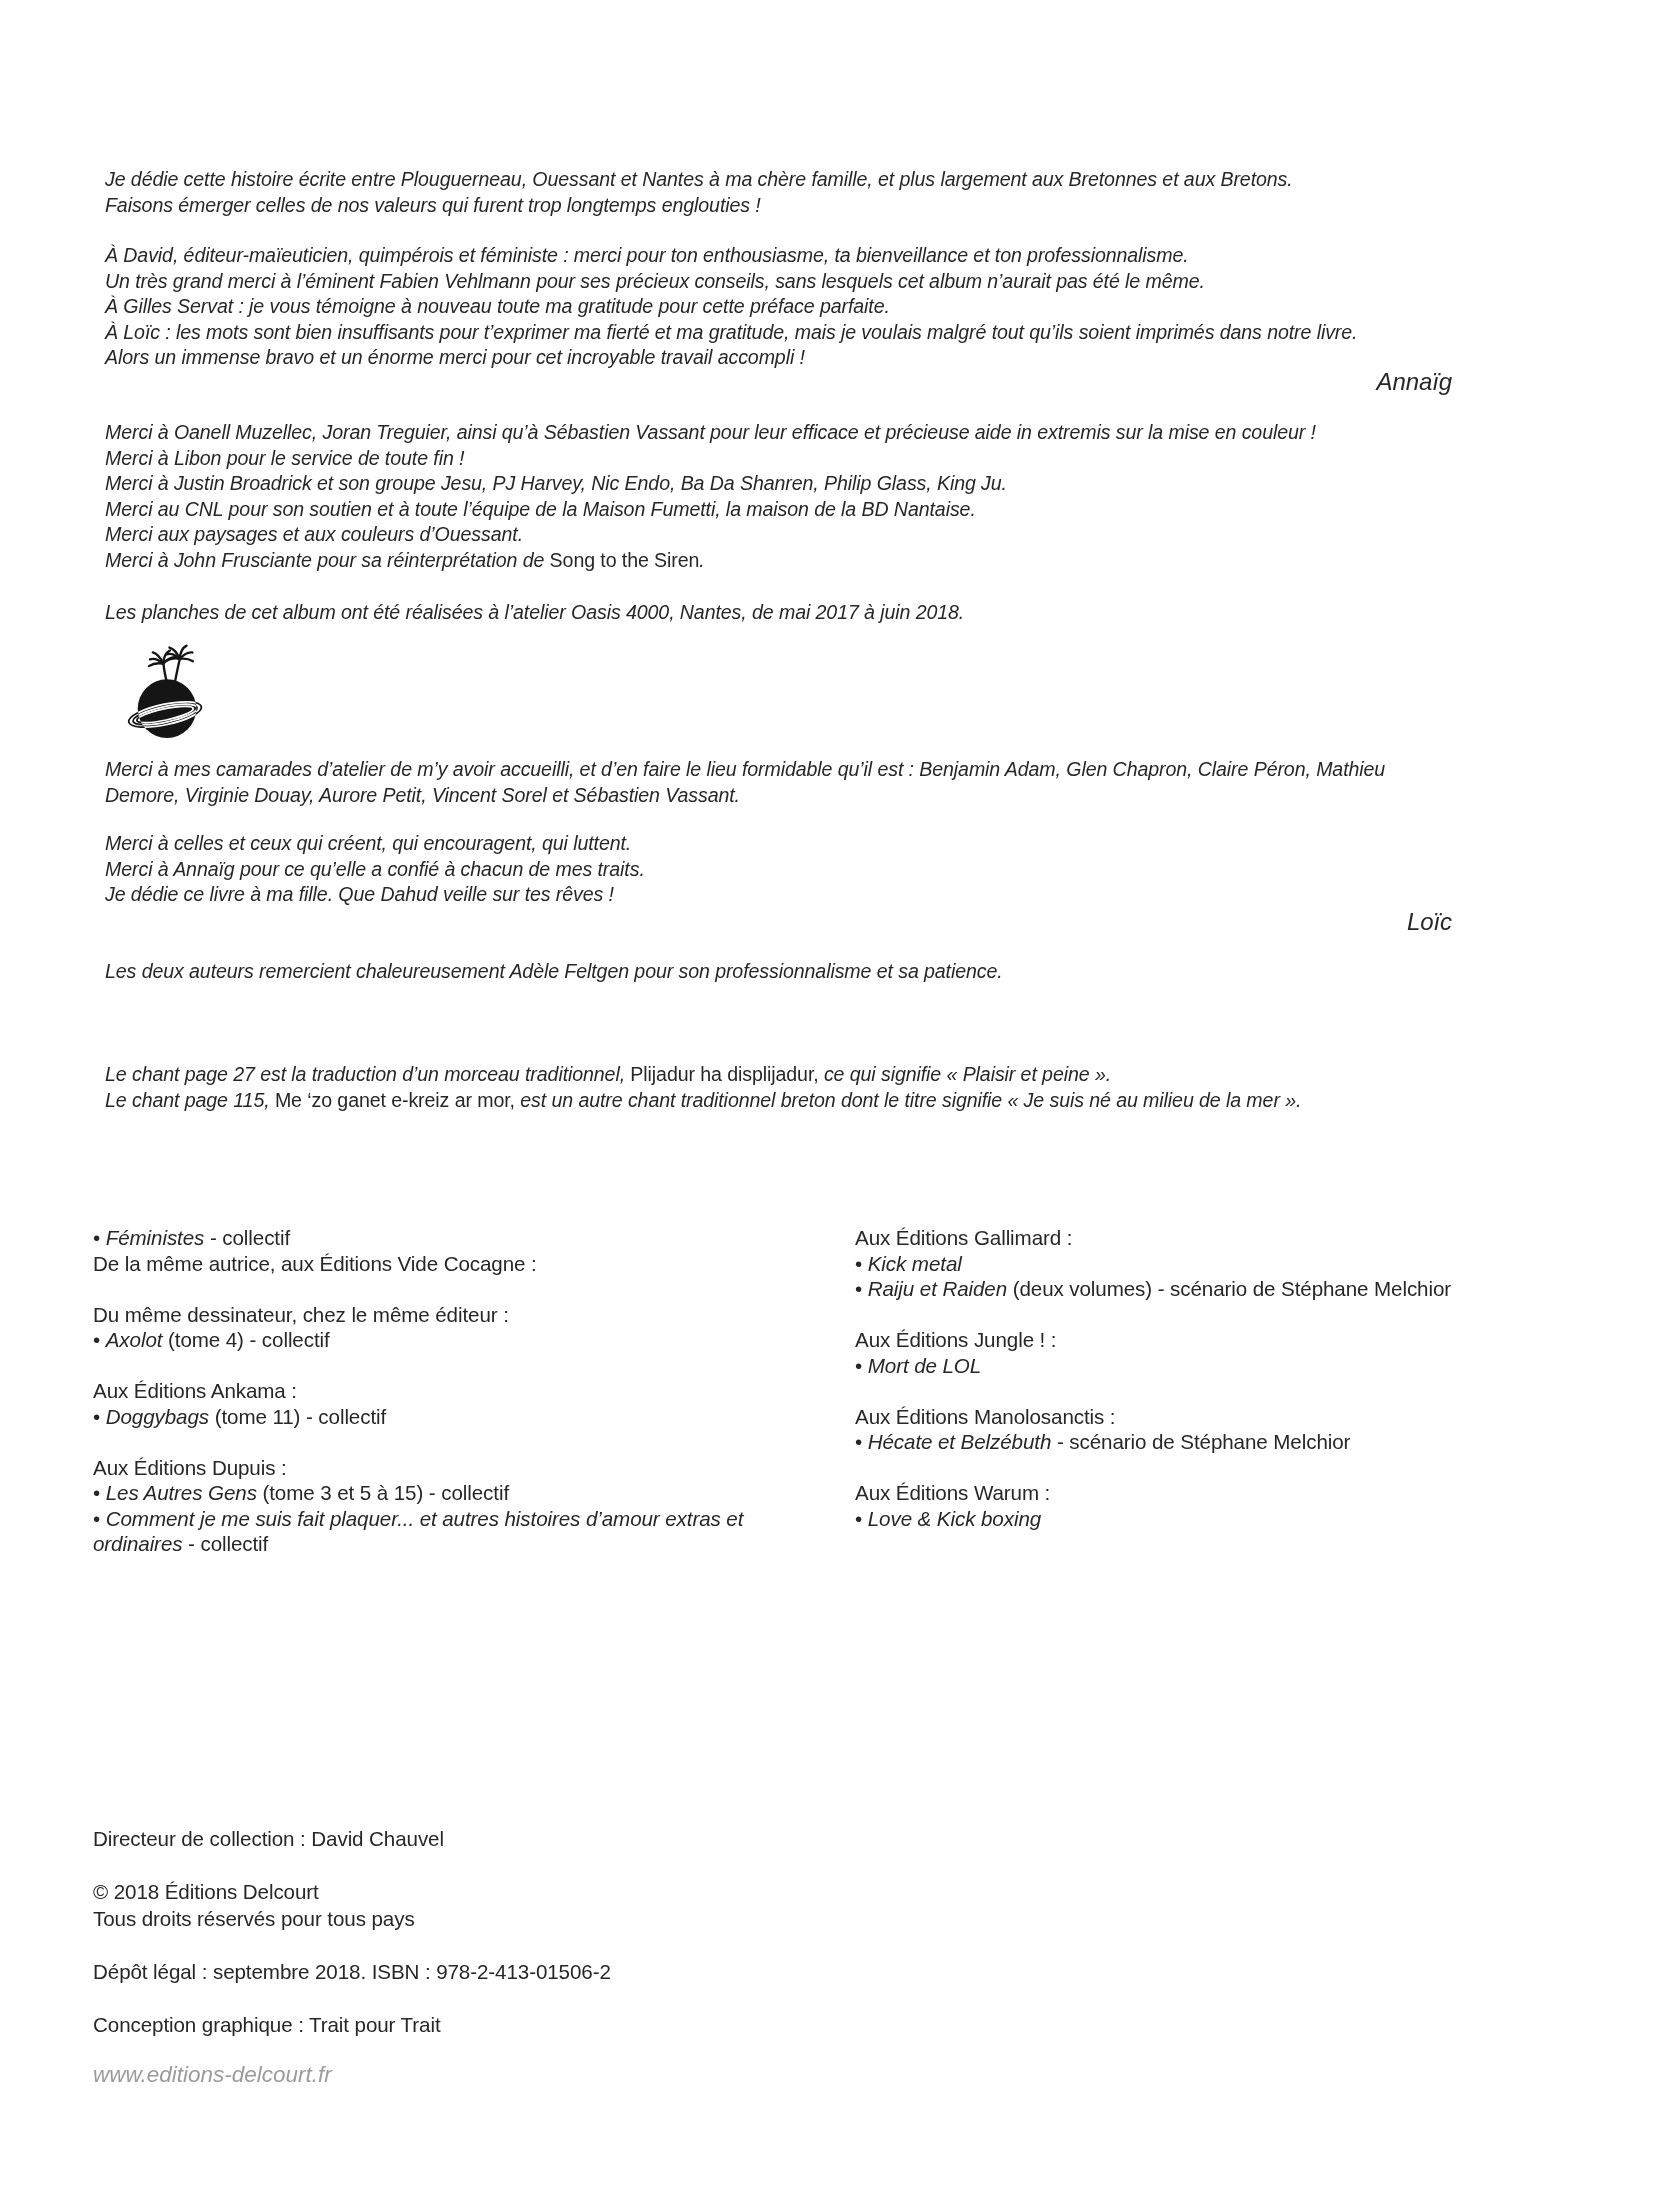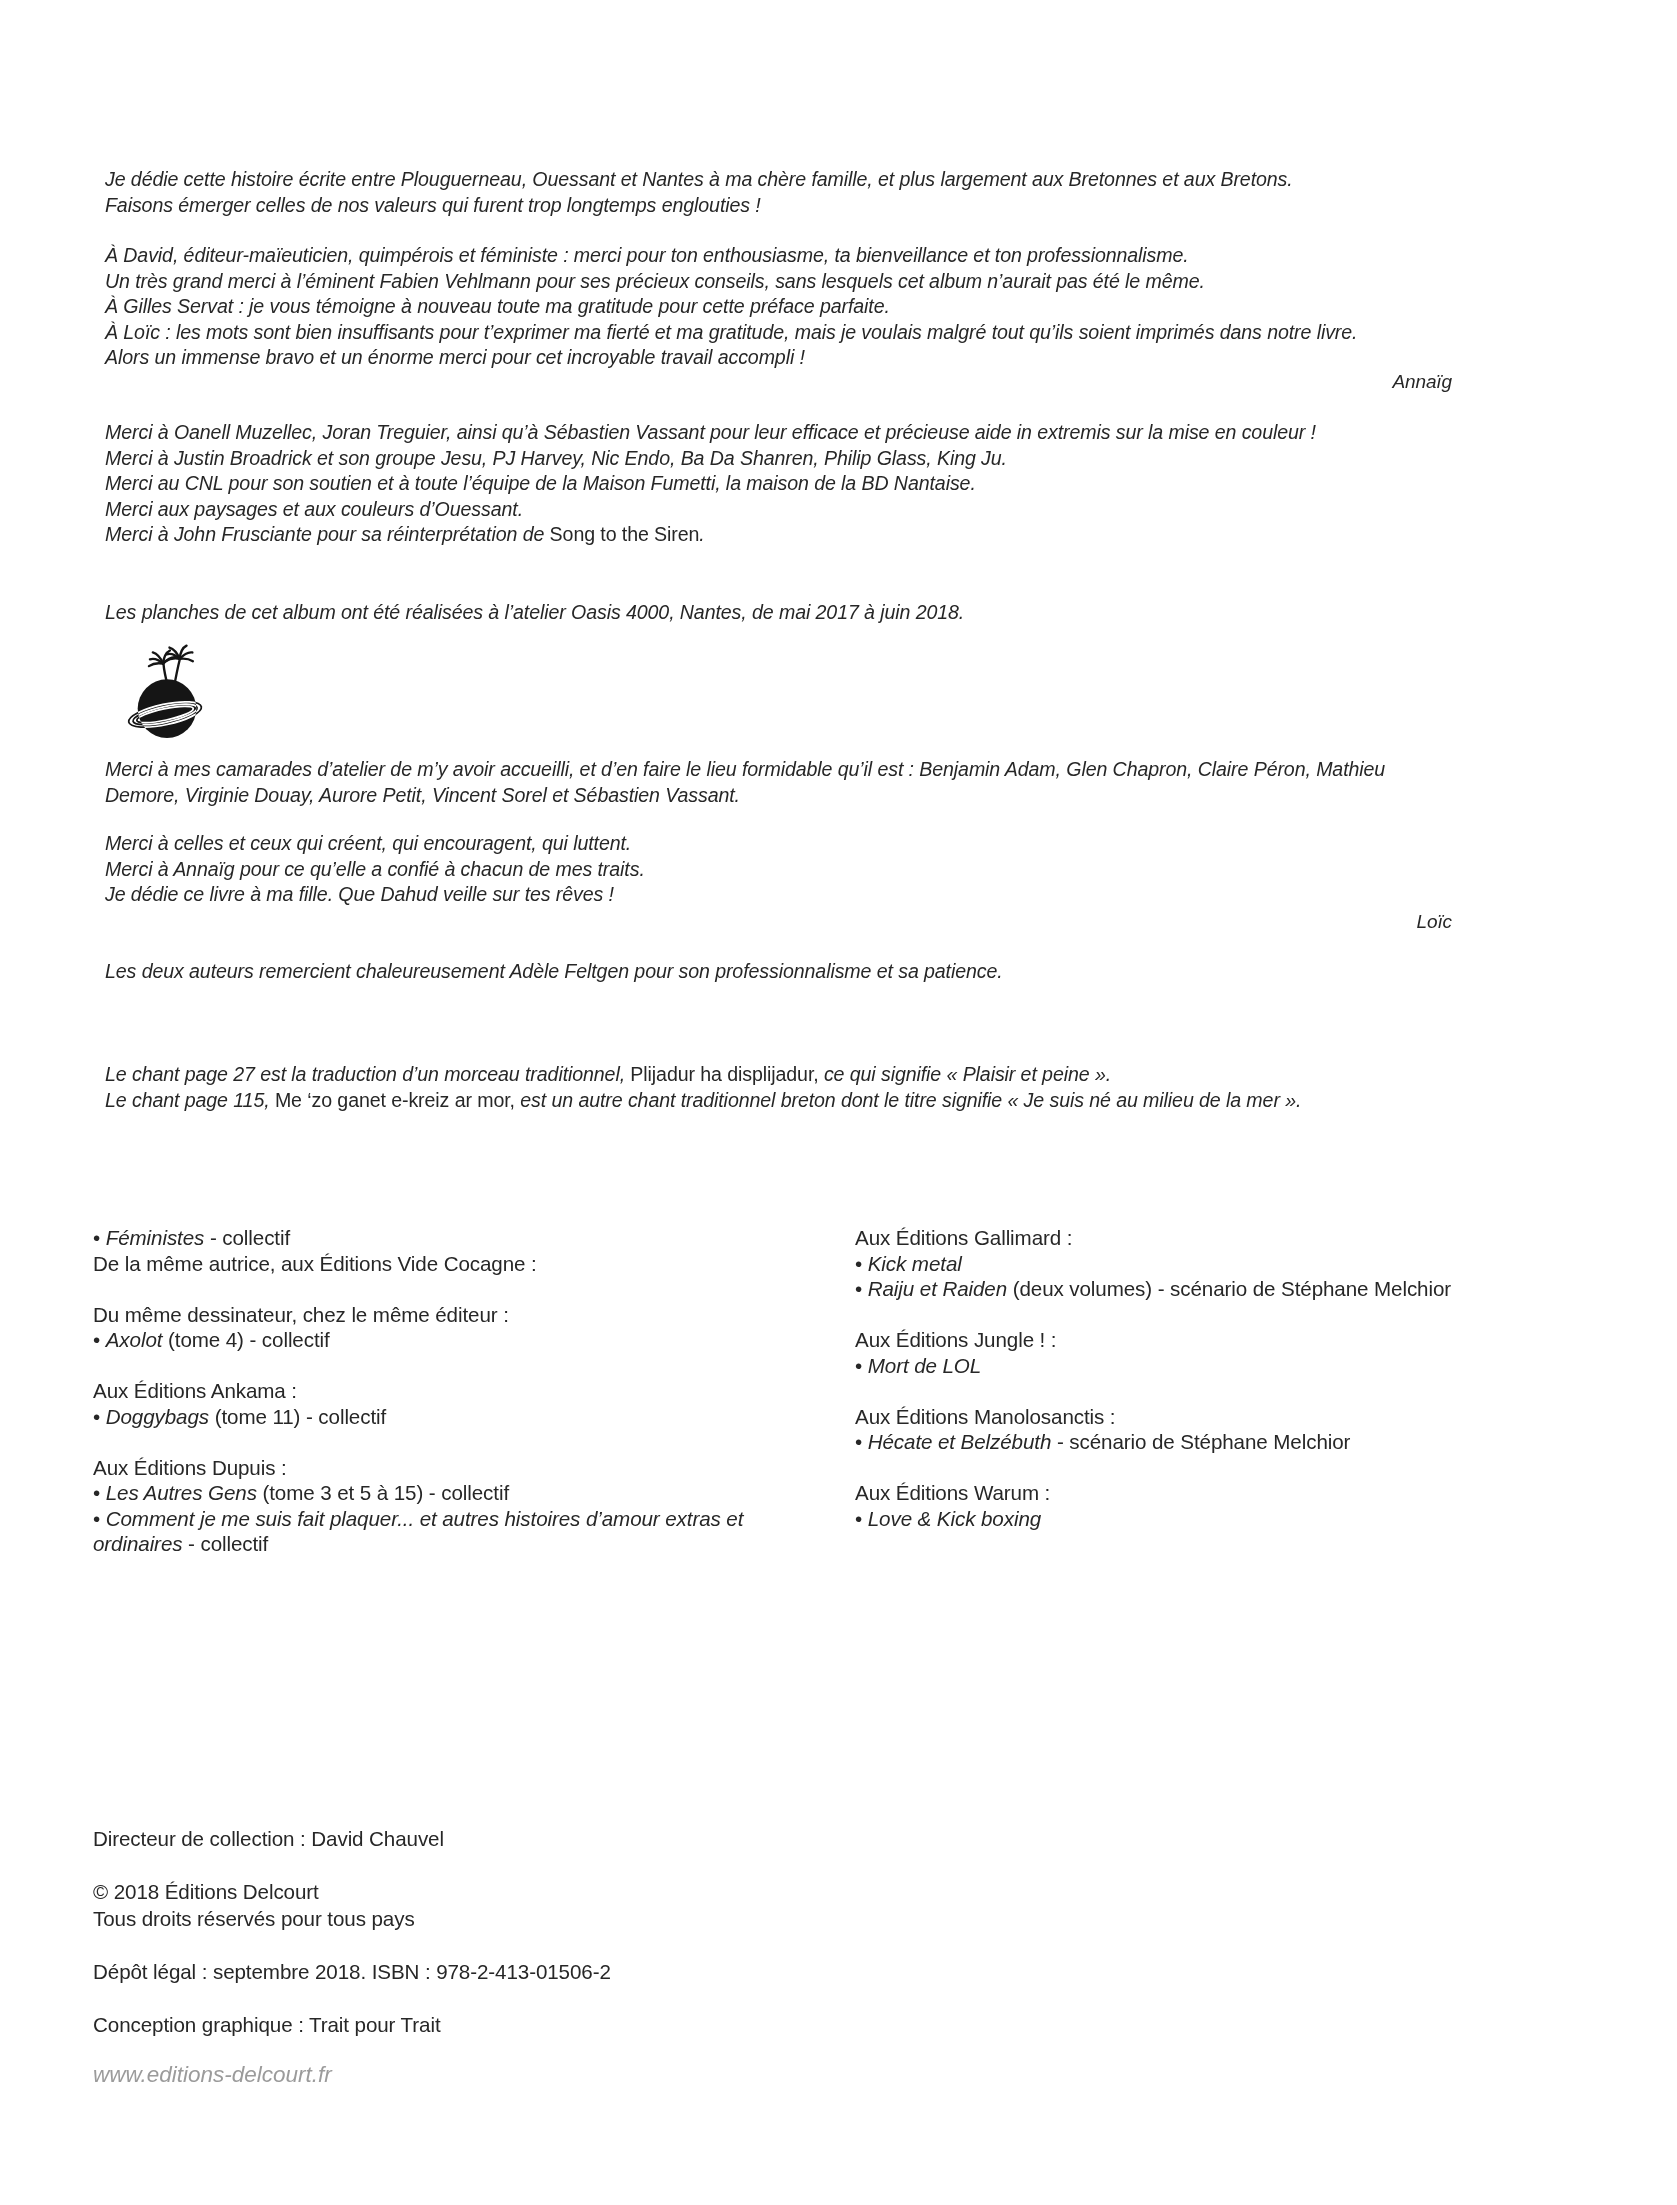--- a/index.html
+++ b/index.html
@@ -13,21 +13,21 @@
     letter-spacing:-0.1px;
     overflow:hidden;
   }
   .block{position:absolute;left:93px;right:78px;}
   .body-text{font-size:19.6px;line-height:25.5px;margin-left:12px;}
   .italic{font-style:italic;}
   .roman{font-style:normal;}
   .line{min-height:25.5px;white-space:pre-wrap;}
   .line span.ro{font-style:normal;}
   .line span.it{font-style:italic;}
-  .sig{text-align:right;padding-right:147px;font-size:19px;line-height:25.5px;}
+  .sig{text-align:right;padding-right:147px;font-size:24px;line-height:25.5px;}
   .biblio{font-size:20.6px;line-height:25.5px;width:686px;}
   .biblio .biblio-group{margin-bottom:25.5px;}
   .colophon{font-size:20.6px;}
   .colophon .line{line-height:26.5px;min-height:26.5px;}
   .footer-url{
     position:absolute;left:93px;top:2061px;
     font-size:22.5px;line-height:27.4px;
     font-style:italic;
     color:#9b9b9b;
     letter-spacing:0;
@@ -50,20 +50,21 @@
       <div class="line">Un très grand merci à l’éminent Fabien Vehlmann pour ses précieux conseils, sans lesquels cet album n’aurait pas été le même.</div>
       <div class="line">À Gilles Servat : je vous témoigne à nouveau toute ma gratitude pour cette préface parfaite.</div>
       <div class="line">À Loïc : les mots sont bien insuffisants pour t’exprimer ma fierté et ma gratitude, mais je voulais malgré tout qu’ils soient imprimés dans notre livre.</div>
       <div class="line">Alors un immense bravo et un énorme merci pour cet incroyable travail accompli !</div>
     </div>
 
   <div class="block sig italic" style="top:369px">Annaïg</div>
 
   <div class="block body-text italic" style="top:420px">
       <div class="line">Merci à Oanell Muzellec, Joran Treguier, ainsi qu’à Sébastien Vassant pour leur efficace et précieuse aide in extremis sur la mise en couleur !</div>
+      <div class="line">Merci à Libon pour le service de toute fin !</div>
       <div class="line">Merci à Justin Broadrick et son groupe Jesu, PJ Harvey, Nic Endo, Ba Da Shanren, Philip Glass, King Ju.</div>
       <div class="line">Merci au CNL pour son soutien et à toute l’équipe de la Maison Fumetti, la maison de la BD Nantaise.</div>
       <div class="line">Merci aux paysages et aux couleurs d’Ouessant.</div>
       <div class="line"><span>Merci à John Frusciante pour sa réinterprétation de </span><span class="ro">Song to the Siren</span><span>.</span></div>
     </div>
 
   <div class="block body-text italic" style="top:600px">
       <div class="line">Les planches de cet album ont été réalisées à l’atelier Oasis 4000, Nantes, de mai 2017 à juin 2018.</div>
     </div>
 

